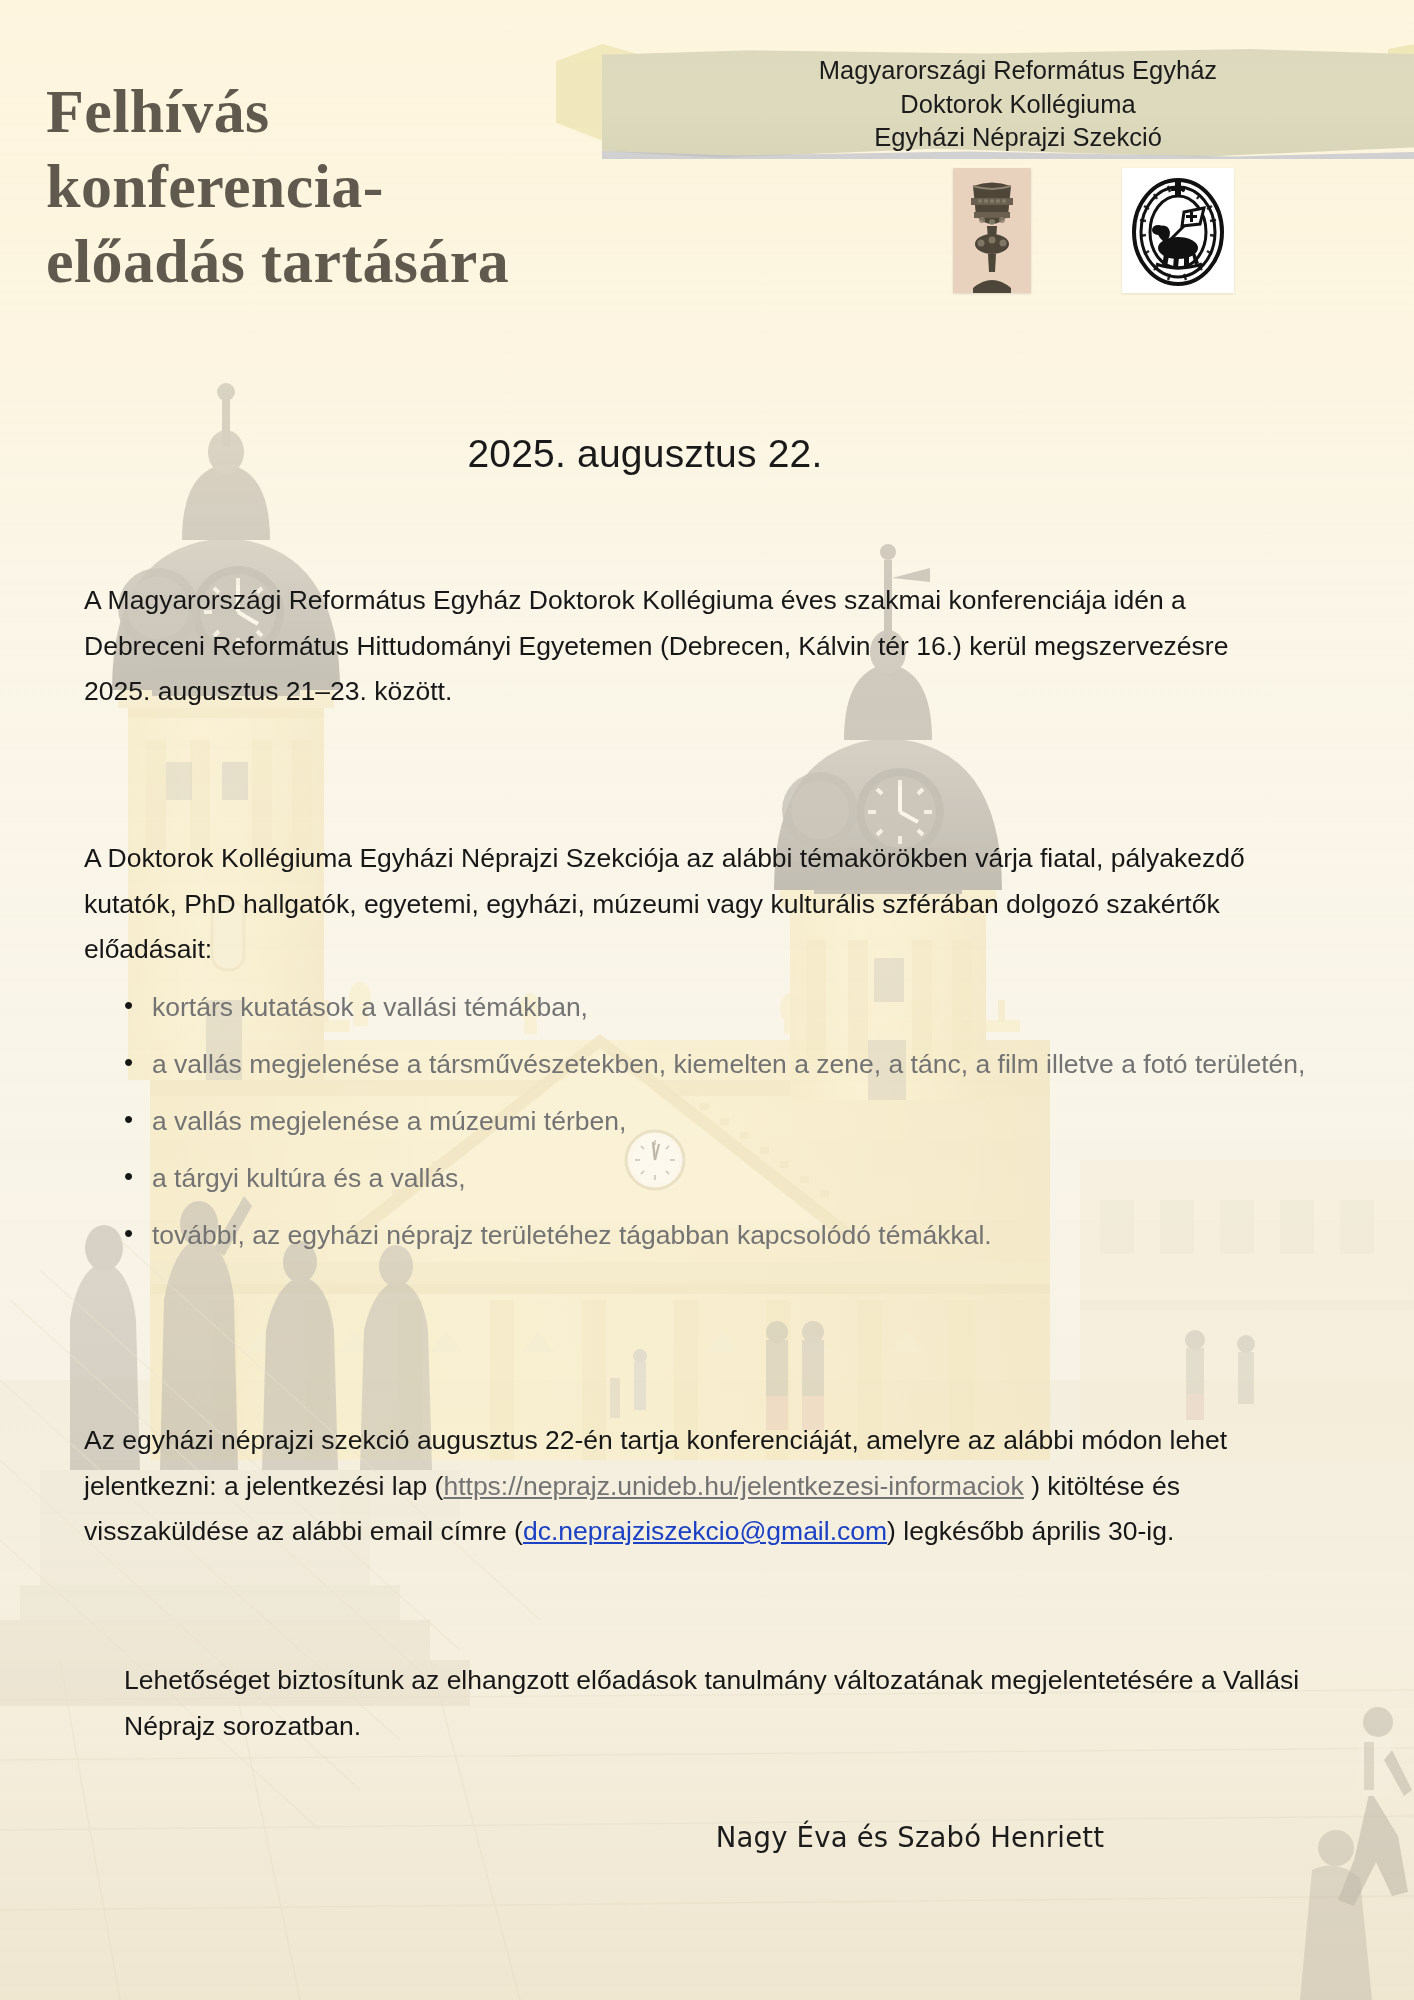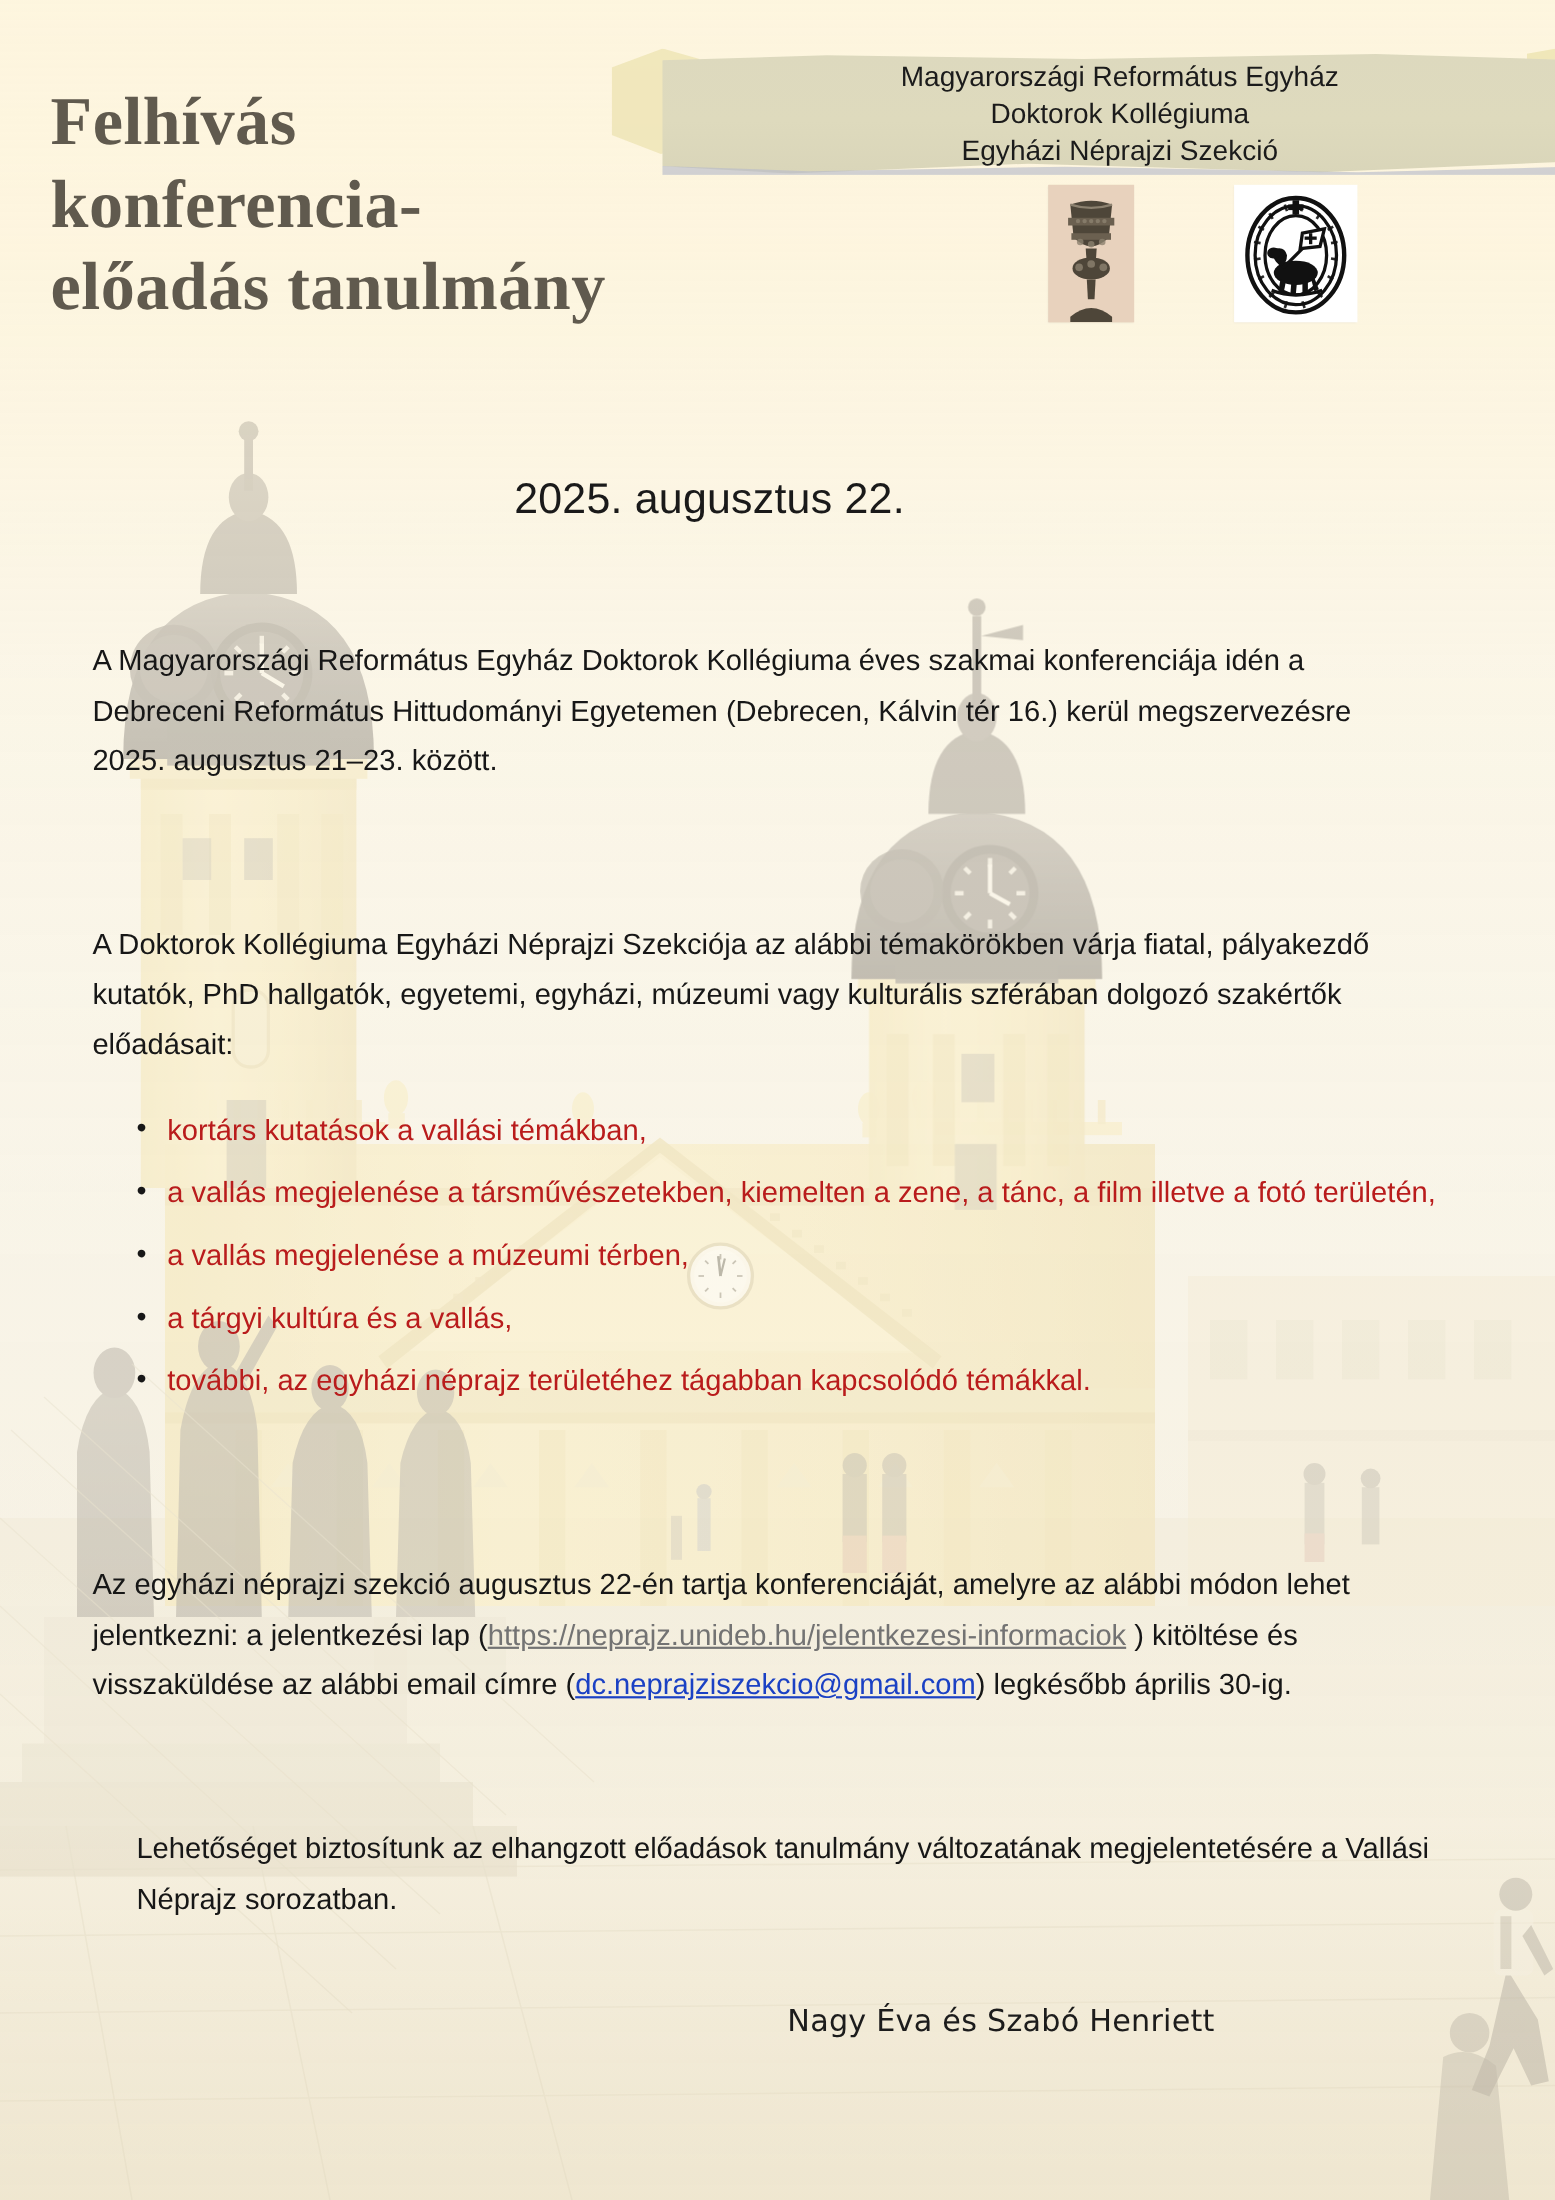--- a/index.html
+++ b/index.html
@@ -102,23 +102,22 @@
     position:absolute; left:84px; width:1250px;
     font-size:26.5px; line-height:1.72; color:#171717;
   }
   .p-intro  { top:578px; width:1205px; }
   .p-topics { top:836px; width:1215px; }
   .p-apply  { top:1418px; width:1245px; }
   .p-publish{ top:1658px; width:1200px;margin-left:40px; }
 
   ul.topic-list {
     position:absolute; left:108px; top:985px; width:1230px;
-    font-size:26.5px; line-height:1.7; color:#b91c1c;
+    font-size:26.5px; line-height:1.7; color:#737373;
     list-style:none;
-    margin-top:20px;
   }
   ul.topic-list li {
     position:relative; padding-left:44px; margin-bottom:12px;
   }
   ul.topic-list li::before {
     content:"\2022"; position:absolute; left:16px; top:-2px; font-size:26px; color:#171717;
   }
 
   a.plain-link { color:#737373; text-decoration:underline;margin-top:48px; }
   a.mail-link  { color:#1b41c4; text-decoration:underline; }
@@ -450,21 +449,21 @@
     <div class="ribbon-text">
       <span>Magyarországi Református Egyház</span>
       <span>Doktorok Kollégiuma</span>
       <span>Egyházi Néprajzi Szekció</span>
     </div>
   </div>
 
   <h1 class="poster-title">
     <span>Felhívás</span>
     <span>konferencia-</span>
-    <span>előadás tanulmány</span>
+    <span>előadás tartására</span>
   </h1>
 
   <div class="logo-chalice">
     <svg viewBox="0 0 78 125" width="78" height="125" aria-hidden="true">
       <rect x="0" y="0" width="78" height="125" fill="#e8d2bd"></rect>
       <g fill="#4e4639">
         <path d="M20 18 Q39 11 58 18 L55 48 Q39 64 23 48 Z"></path>
         <rect x="18" y="30" width="42" height="7" fill="#6b6050"></rect>
         <rect x="21" y="44" width="36" height="6" fill="#6b6050"></rect>
         <path d="M34 58 L44 58 L43 72 L35 72 Z"></path>

